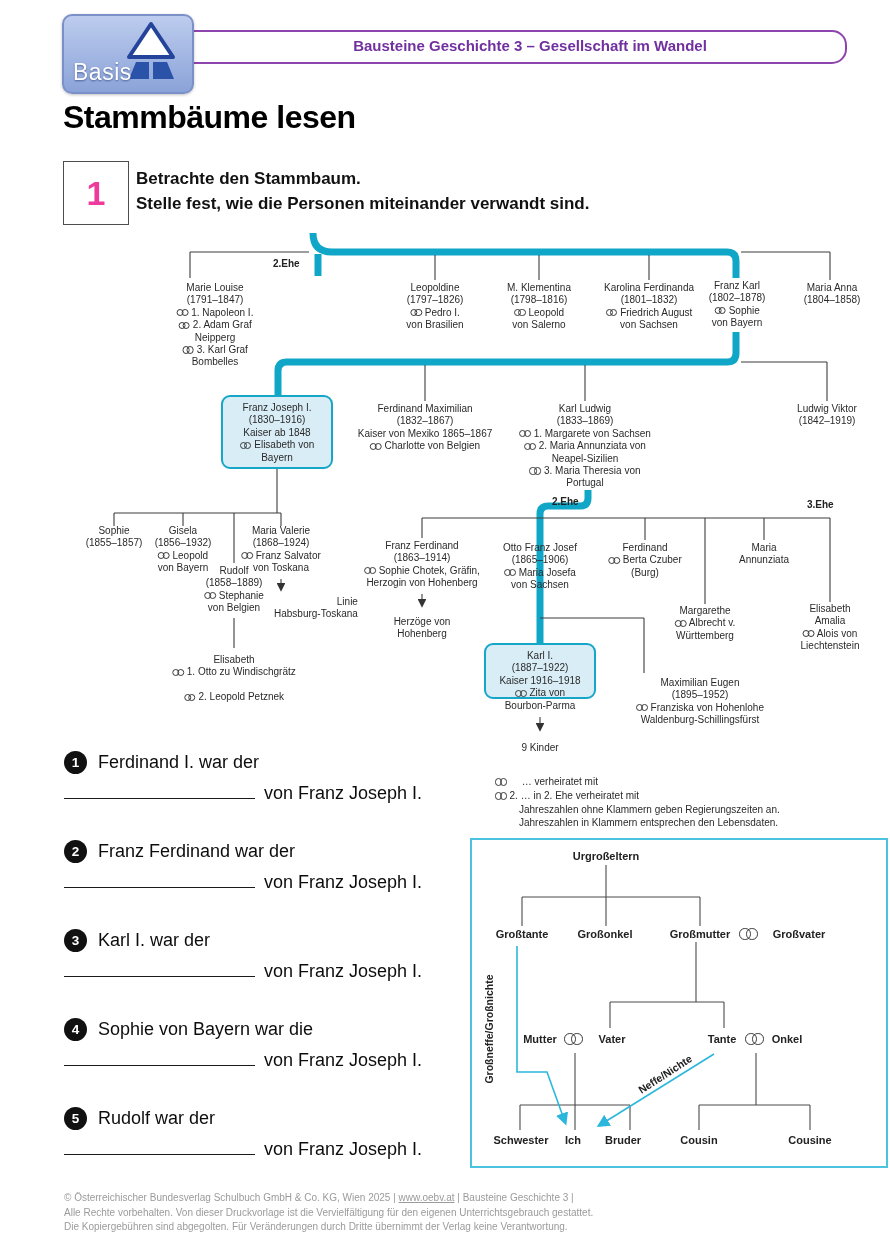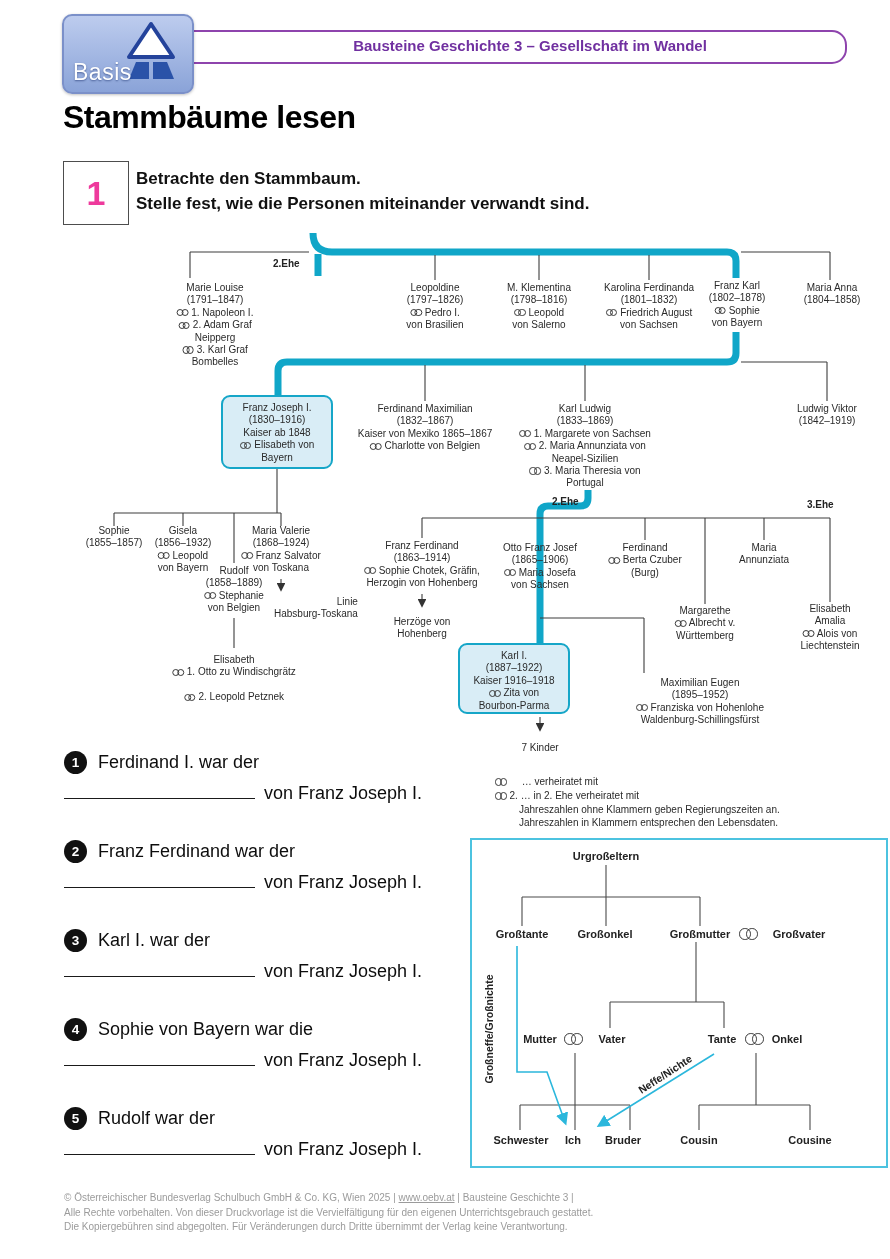--- a/index.html
+++ b/index.html
@@ -229,30 +229,30 @@
     <div class="node" style="left:727px;top:314px">Maria
 Annunziata</div>
     <div class="node" style="left:668px;top:377px">Margarethe
 <span class="rings"><i></i><i></i></span> Albrecht v.
 Württemberg</div>
     <div class="node" style="left:793px;top:375px">Elisabeth
 Amalia
 <span class="rings"><i></i><i></i></span> Alois von
 Liechtenstein</div>
 
-    <div class="pbox" style="left:421px;top:415px;height:71px">Karl I.
+    <div class="pbox" style="left:447px;top:415px;height:56px">Karl I.
 (1887–1922)
 Kaiser 1916–1918
 <span class="rings"><i></i><i></i></span> Zita von
 Bourbon-Parma</div>
     <div class="node" style="left:663px;top:449px">Maximilian Eugen
 (1895–1952)
 <span class="rings"><i></i><i></i></span> Franziska von Hohenlohe
 Waldenburg-Schillingsfürst</div>
-    <div class="node" style="left:503px;top:514px">7 Kinder</div>
+    <div class="node" style="left:503px;top:514px">9 Kinder</div>
   </div>
 
   <div class="legend-line" style="left:487px;top:776px"><span class="rings"><i></i><i></i></span>  … verheiratet mit</div>
   <div class="legend-line" style="left:487px;top:790px"><span class="rings"><i></i><i></i></span> 2. … in 2. Ehe verheiratet mit</div>
   <div class="legend-line" style="left:511px;top:804px">Jahreszahlen ohne Klammern geben Regierungszeiten an.</div>
   <div class="legend-line" style="left:511px;top:817px">Jahreszahlen in Klammern entsprechen den Lebensdaten.</div>
 
   <div class="q" style="top:751px">
     <div class="q-line1">
         <span class="qnum">1</span>

